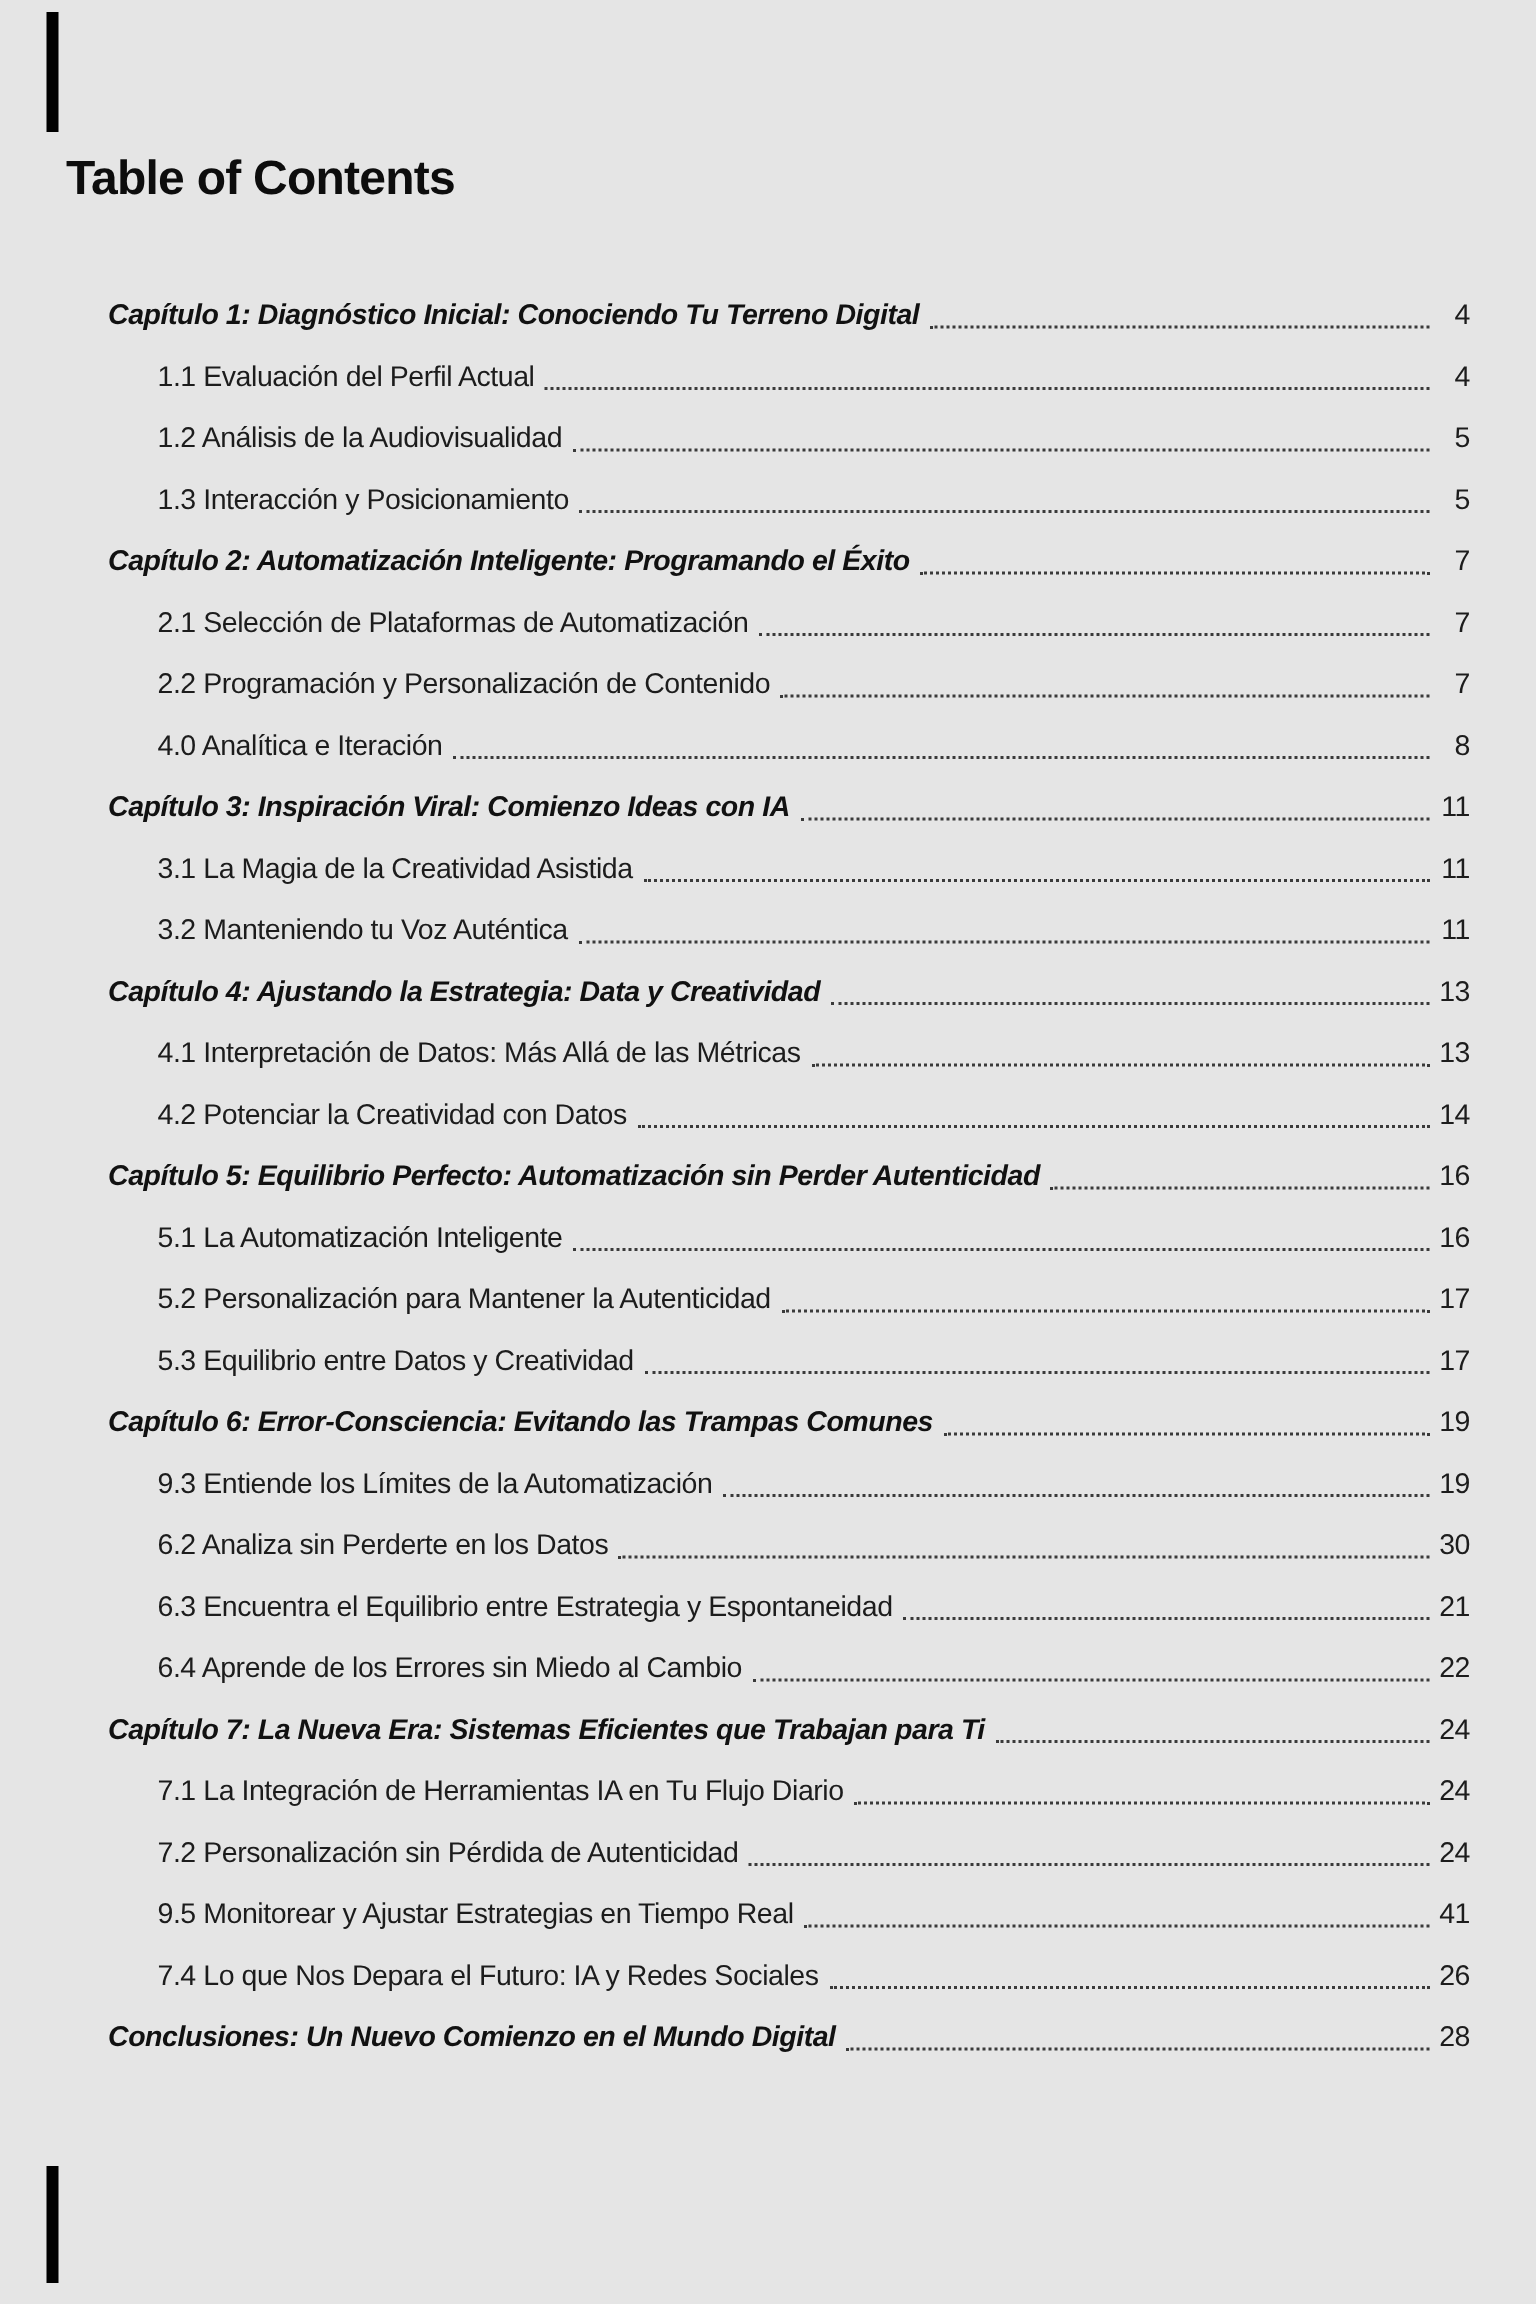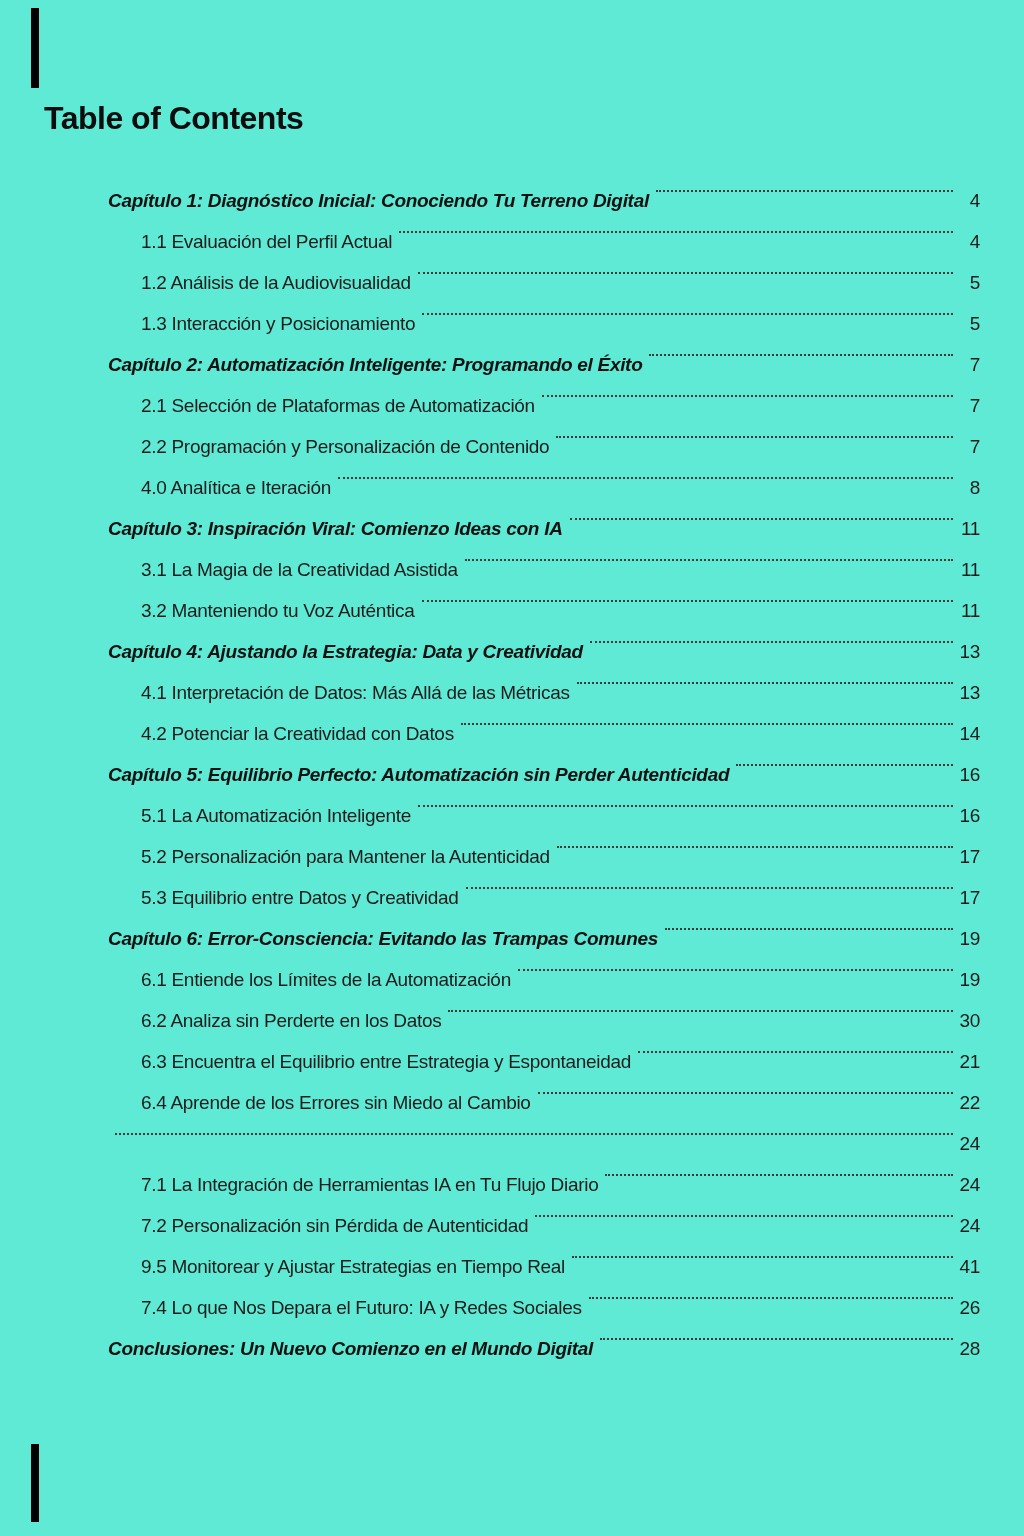--- a/index.html
+++ b/index.html
@@ -1,19 +1,19 @@
 <!DOCTYPE html>
 <html><head>
 <meta charset="utf-8">
 <style>
   * { margin: 0; padding: 0; box-sizing: border-box; }
   html, body { width: 1024px; height: 1536px; background: #ffffff; }
   body { font-family: "Liberation Sans", sans-serif; color: #161616; position: relative; overflow: hidden; }
 
-  .page { position: absolute; inset: 0; background: #5eead4; }
+  .page { position: absolute; inset: 0; background: #e5e5e5; }
 
   .doc-title {
     position: absolute;
     left: 44px;
     top: 100px;
     font-size: 32px;
     font-weight: 700;
     letter-spacing: -0.5px;
     color: #0d0d0d;
     font-family: "Liberation Sans", sans-serif;
@@ -21,27 +21,26 @@
 
   .toc-list {
     position: absolute;
     left: 72px;
     right: 44px;
     top: 190px;
   }
 
   .row {
     display: flex;
-    align-items: flex-start;
+    align-items: flex-end;
     height: 41px;
     padding-bottom: 9px;
     font-size: 19px;
     letter-spacing: -0.3px;
     white-space: nowrap;
-    margin-left: 36px;
   }
   .row.chapter .t {
     font-weight: 700;
     font-style: italic;
     color: #111111;
   }
   .row.sub { padding-left: 33px; }
   .row.sub .t { font-weight: 400; color: #1c1c1c; }
 
   .t { flex: 0 0 auto; }
@@ -171,40 +170,41 @@
         <span class="t">5.3 Equilibrio entre Datos y Creatividad</span>
         <span class="leader"></span>
         <span class="pg">17</span>
       </div>
       <div class="row chapter">
         <span class="t">Capítulo 6: Error-Consciencia: Evitando las Trampas Comunes</span>
         <span class="leader"></span>
         <span class="pg">19</span>
       </div>
       <div class="row sub">
-        <span class="t">6.1 Entiende los Límites de la Automatización</span>
+        <span class="t">9.3 Entiende los Límites de la Automatización</span>
         <span class="leader"></span>
         <span class="pg">19</span>
       </div>
       <div class="row sub">
         <span class="t">6.2 Analiza sin Perderte en los Datos</span>
         <span class="leader"></span>
         <span class="pg">30</span>
       </div>
       <div class="row sub">
         <span class="t">6.3 Encuentra el Equilibrio entre Estrategia y Espontaneidad</span>
         <span class="leader"></span>
         <span class="pg">21</span>
       </div>
       <div class="row sub">
         <span class="t">6.4 Aprende de los Errores sin Miedo al Cambio</span>
         <span class="leader"></span>
         <span class="pg">22</span>
       </div>
       <div class="row chapter">
+        <span class="t">Capítulo 7: La Nueva Era: Sistemas Eficientes que Trabajan para Ti</span>
         <span class="leader"></span>
         <span class="pg">24</span>
       </div>
       <div class="row sub">
         <span class="t">7.1 La Integración de Herramientas IA en Tu Flujo Diario</span>
         <span class="leader"></span>
         <span class="pg">24</span>
       </div>
       <div class="row sub">
         <span class="t">7.2 Personalización sin Pérdida de Autenticidad</span>

